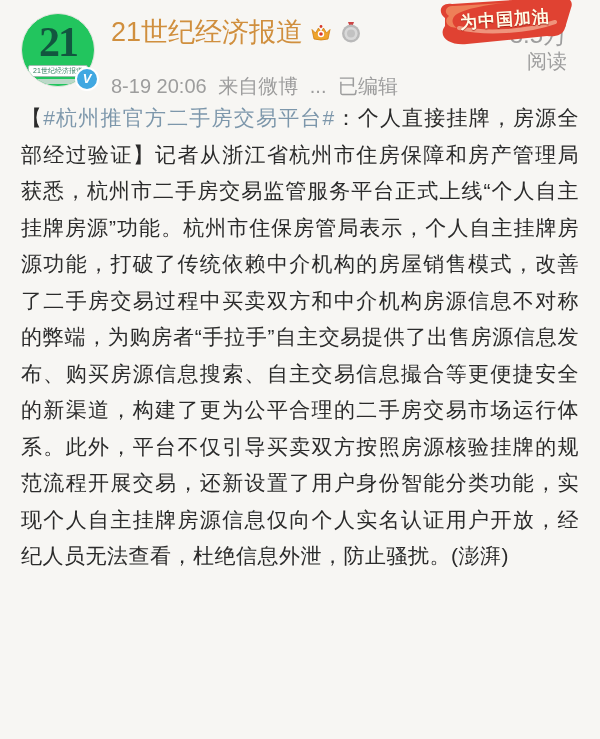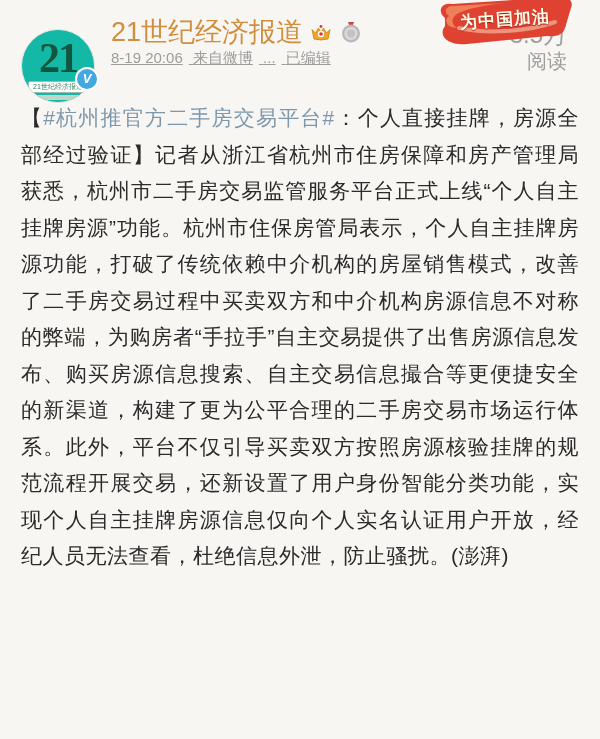--- a/index.html
+++ b/index.html
@@ -9,22 +9,22 @@
     font-family: "Liberation Sans", "DejaVu Sans", sans-serif;
     position: relative;
   }
   .card { position: relative; width: 600px; height: 739px; padding: 0 21px; }
 
   
   .header { position: relative; height: 96px; padding-top: 13px; }
   .avatar-wrap { position: absolute; left: 0; top: 13px; width: 76px; height: 76px; cursor: pointer; }
   .avatar-circle {
     width: 74px; height: 74px; border-radius: 50%;
-    background: #14b8a6; border: 1px solid #e7e5e1;
-    overflow: hidden; text-align: center; position: relative; margin-top: 16px;
+    background: #22c55e; border: 1px solid #e7e5e1;
+    overflow: hidden; text-align: center; position: relative;
   }
   .avatar-num {
     font-family: "Liberation Serif", "DejaVu Serif", serif;
     font-weight: bold; font-size: 42px; line-height: 46px; margin-top: 5px;
     color: var(--avatar-green, #12563f); letter-spacing: -2px;
   }
   .avatar-caption {
     margin: 0 auto; width: 60px; height: 12px; border: 1px solid #9dbcae;
     border-radius: 2px; font-size: 7px; line-height: 10px; color: #2e7d5e;
     overflow: hidden; white-space: nowrap; background: #fff;
@@ -37,21 +37,21 @@
     text-align: center; line-height: 20px; font-style: italic;
   }
 
   .user-block { position: absolute; left: 90px; top: 16px; }
   .name-row { display: flex; align-items: center; gap: 6px; }
   .username {
     font-size: 27px; line-height: 32px; font-weight: 500;
     color: var(--username, #d08f3e); cursor: pointer; white-space: nowrap;
   }
   .badge { width: 24px; height: 24px; display: inline-block; }
-  .meta { margin-top: 1px; font-size: 15px; color: var(--meta-text, #9d9d9d); white-space: nowrap; text-decoration: underline; }
+  .meta { margin-top: 25px; font-size: 20px; color: var(--meta-text, #9d9d9d); white-space: nowrap; }
   .meta span { margin-right: 6px; }
 
   .reads {
     position: absolute; right: 12px; top: 22px; text-align: right; z-index: 1;
     color: var(--meta-text, #9d9d9d);
   }
   .reads-num { font-size: 24px; line-height: 26px; }
   .reads-label { font-size: 20px; line-height: 24px; margin-top: 1px; }
 
   .ribbon {

